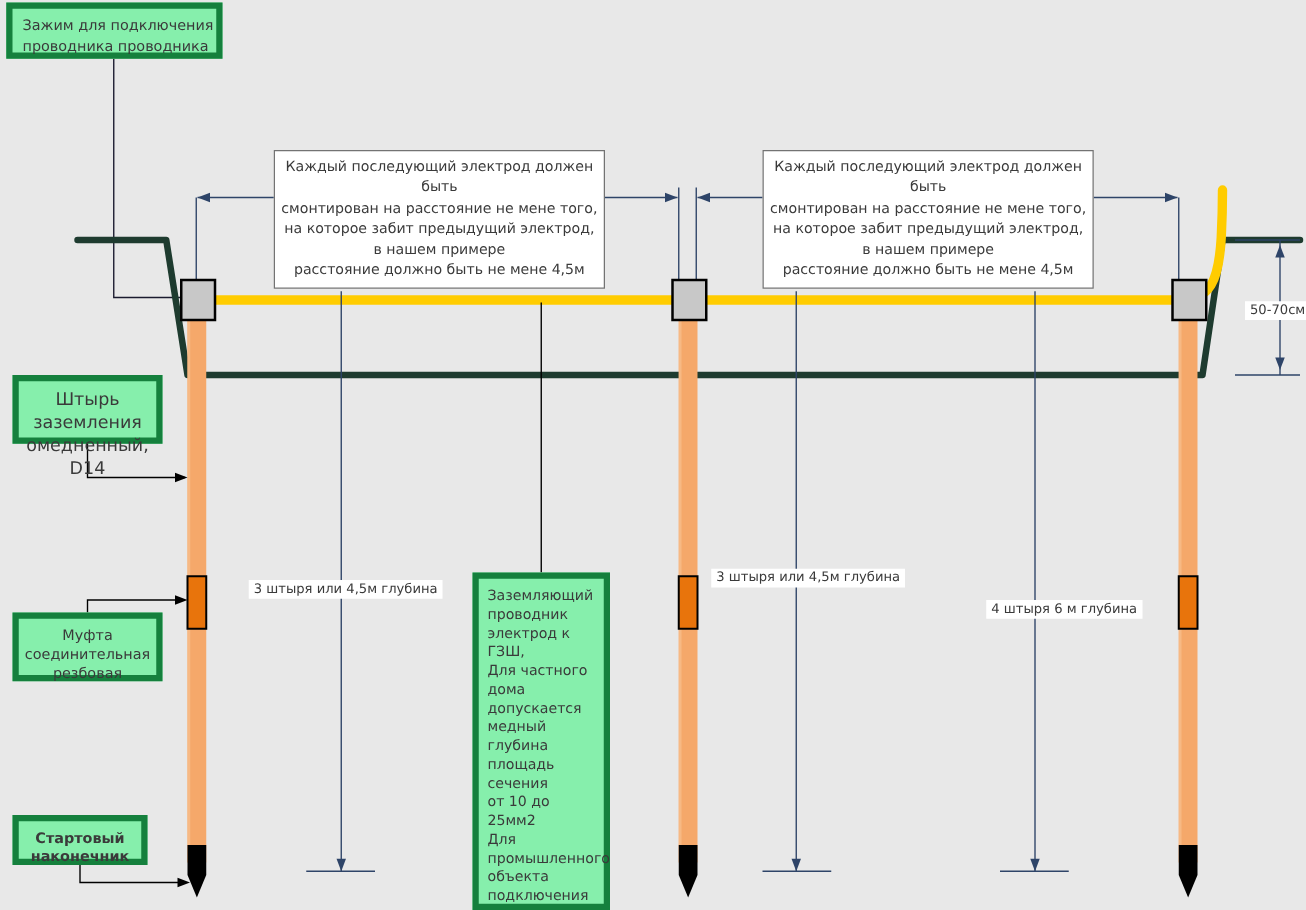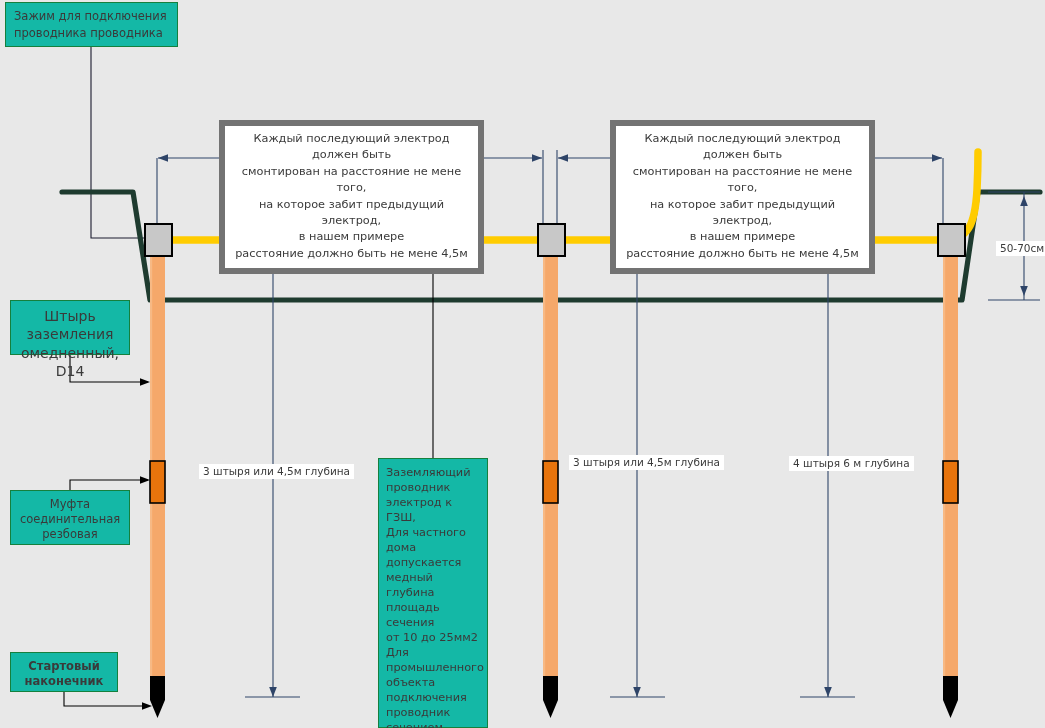--- a/index.html
+++ b/index.html
@@ -9,36 +9,36 @@
     font-family:"DejaVu Sans","Liberation Sans",sans-serif;
     position:relative;
     overflow:hidden;
     color:#333;
   }
   #stage{position:absolute;left:0;top:0;width:1045px;height:728px;}
   #art{position:absolute;left:0;top:0;}
 
   .callout{
     position:absolute;
-    background:#14b8a6;
-    border:1px solid #15803d;
+    background:#86efac;
+    border:5px solid #15803d;
     box-sizing:border-box;
     text-align:center;
     color:#3a3a3a;
     line-height:1.32;
     z-index:6;
   }
   .callout.c-topleft{
     left:5px;top:2px;width:173px;height:45px;
     padding-top:5px;font-size:11.5px;text-align:left;padding-left:8px;
     line-height:1.45;
   }
   .callout.c-note{
     width:265px;padding:5px 4px 6px 4px;font-size:11.3px;
-    line-height:1.45;border:6px solid #737373;background:#fff;
+    line-height:1.45;border:1px solid #737373;background:#fff;
     text-align:center;
   }
   .callout.c-note.n1{left:219px;top:120px;}
   .callout.c-note.n2{left:610px;top:120px;}
 
   .callout.c-pin{left:10px;top:300px;width:120px;height:55px;font-size:14px;padding-top:6px;}
   .callout.c-coupling{left:10px;top:490px;width:120px;height:55px;font-size:11.5px;padding-top:6px;}
   .callout.c-tip{left:10px;top:652px;width:108px;height:40px;font-size:11.5px;padding-top:6px;font-weight:bold;}
 
   .callout.c-conductor{
@@ -46,21 +46,21 @@
     text-align:left;padding:6px 6px 0 7px;font-size:11.3px;line-height:1.33;
   }
 
   .dimlabel{
     position:absolute;background:#fff;color:#3a3a3a;
     font-size:10.5px;padding:1px 4px;white-space:nowrap;z-index:7;
     line-height:1.25;
   }
   .dimlabel.d1{left:199px;top:464px;}
   .dimlabel.d2{left:569px;top:455px;}
-  .dimlabel.d3{left:789px;top:456px;}
+  .dimlabel.d3{left:789px;top:480px;}
   .dimlabel.d4{left:996px;top:241px;}
 </style>
 </head>
 <body>
 
 <div id="stage">
 
   <svg id="art" width="1045" height="728" viewBox="0 0 1045 728">
 
     <g>

